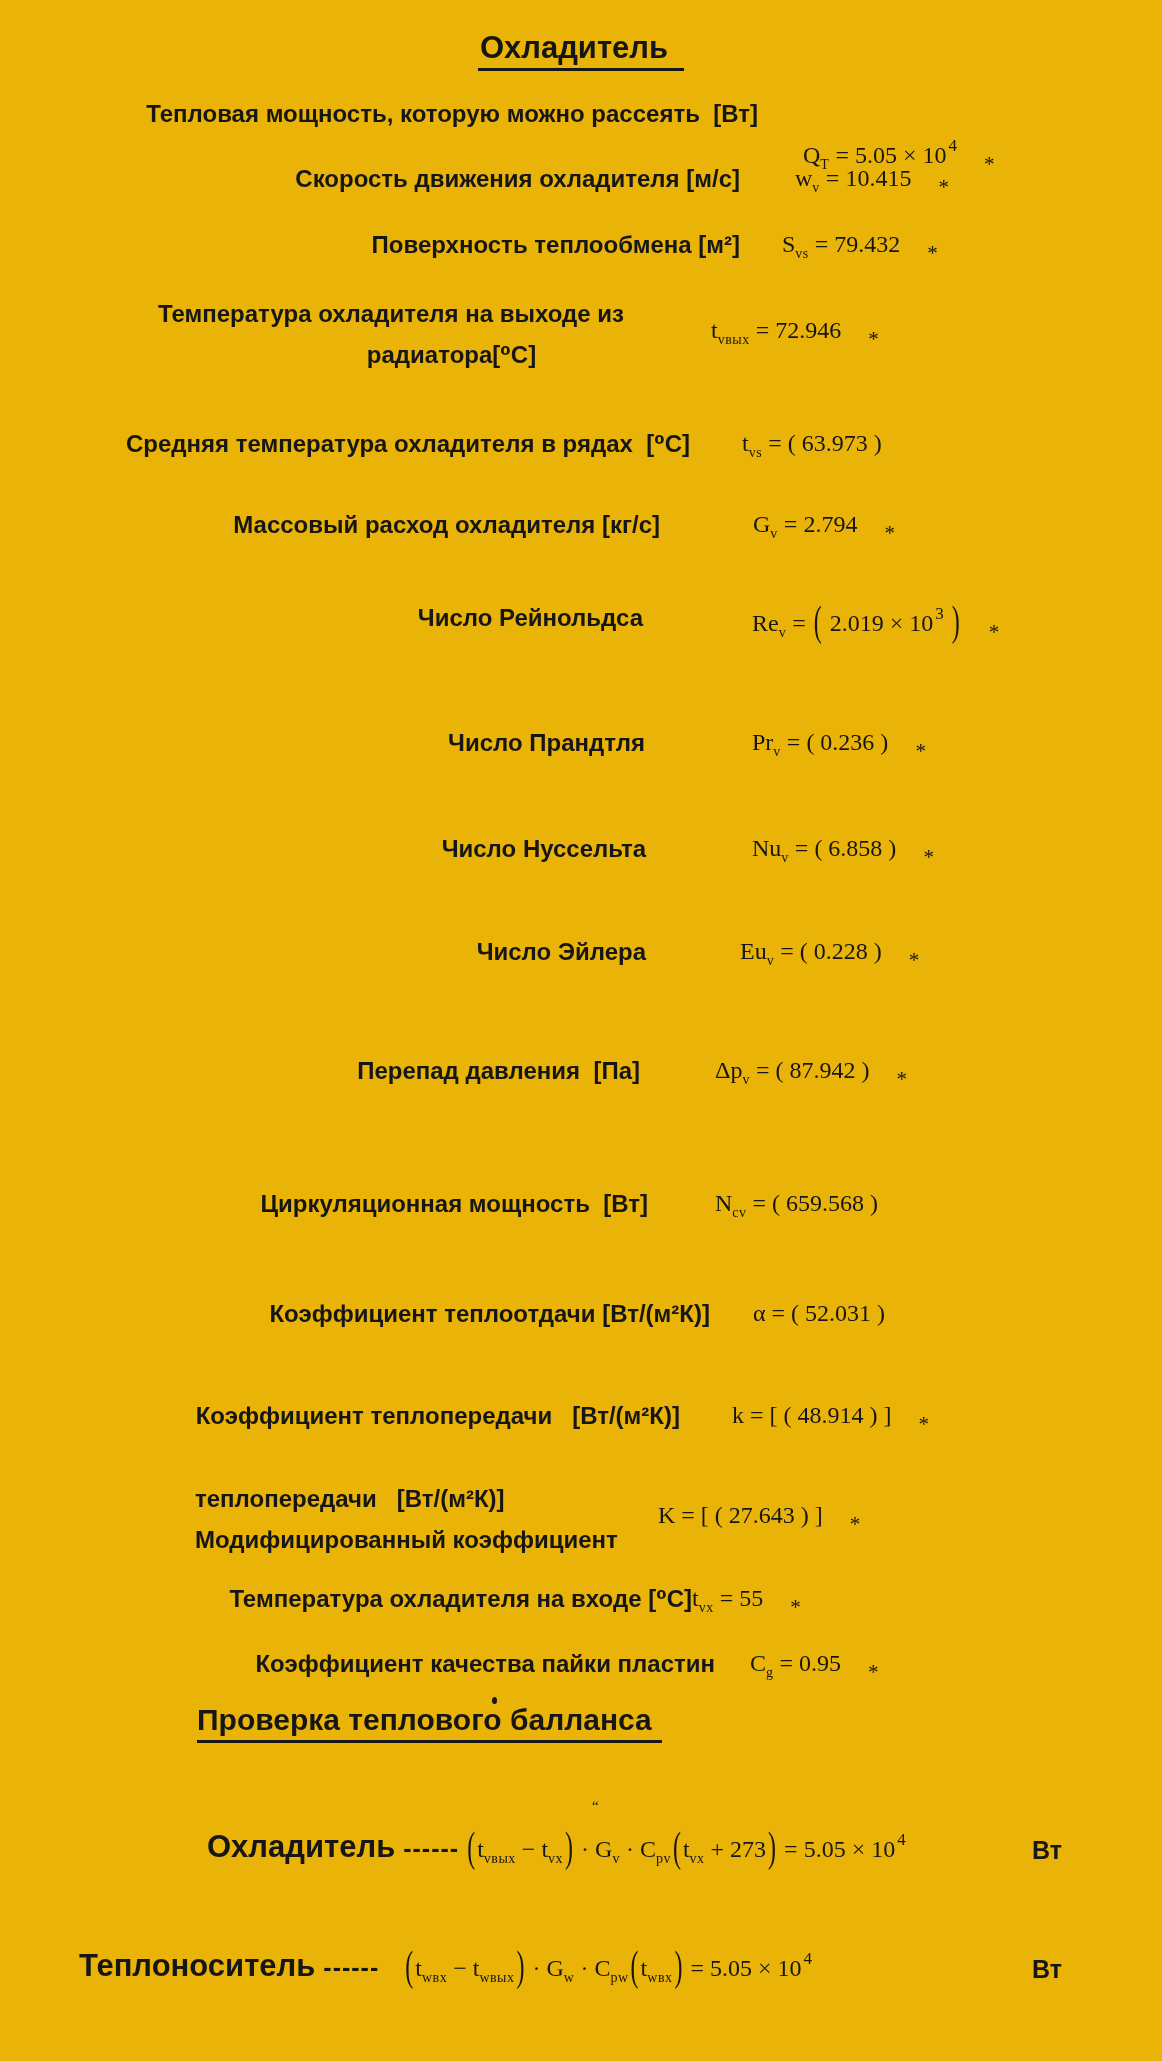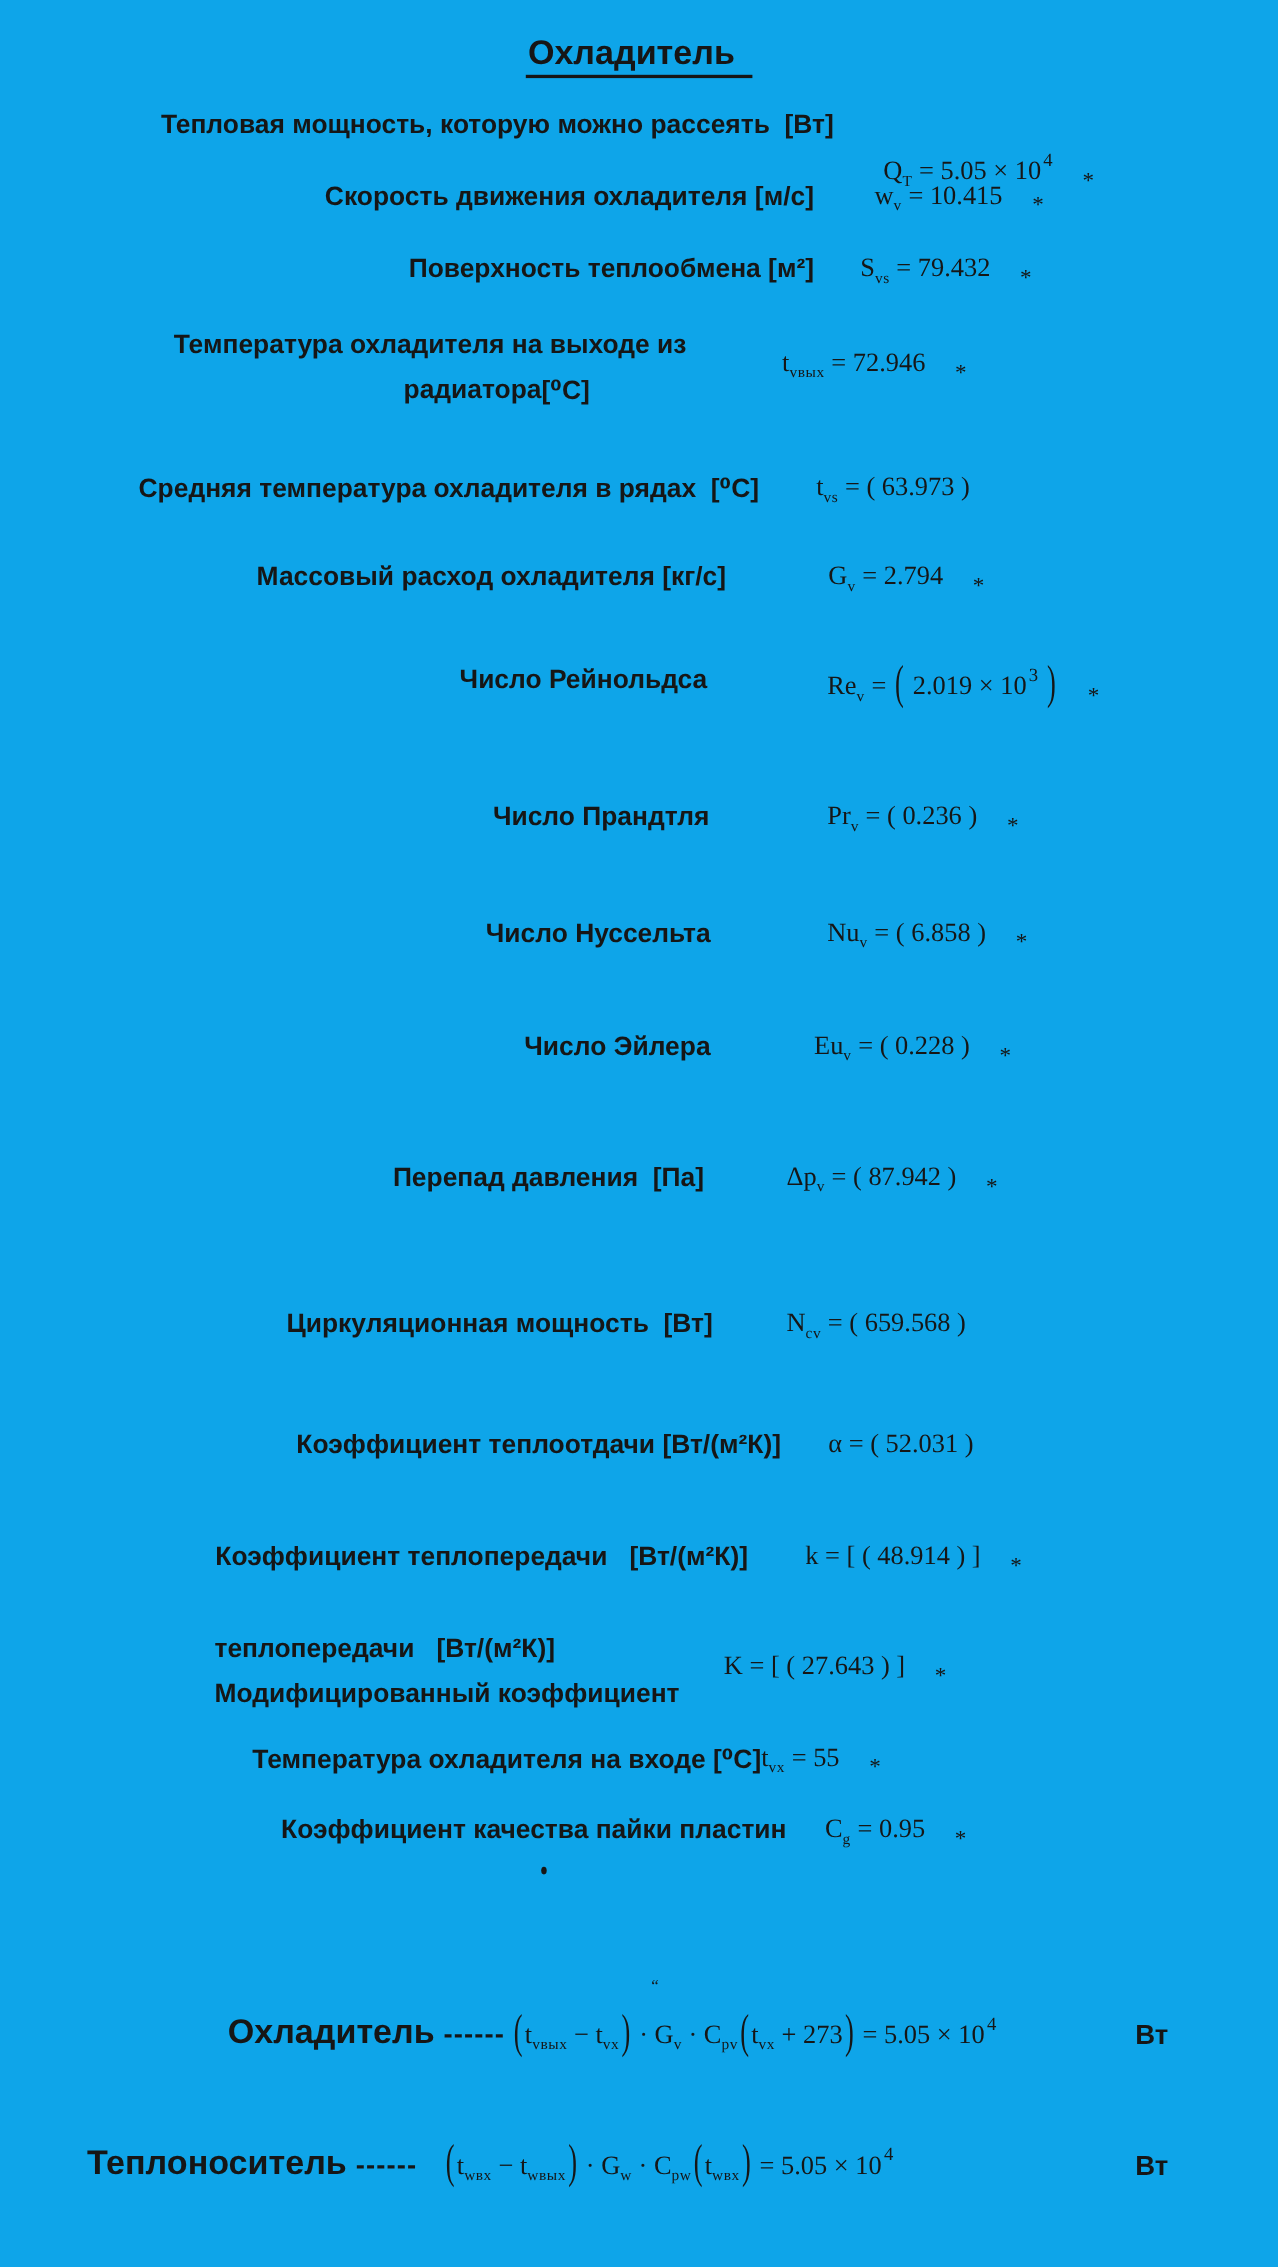--- a/index.html
+++ b/index.html
@@ -1,20 +1,20 @@
 <!DOCTYPE html>
 <html><head>
 <meta charset="utf-8">
 <style>
   html,body{margin:0;padding:0;background:#ffffff;}
   .page{
     position:relative;
     width:1162px;
     height:2061px;
-    background:#0ea5e9;
+    background:#eab308;
     color:#161616;
     overflow:hidden;
     font-family:"Liberation Sans","DejaVu Sans",sans-serif;
   }
   
   .doc-title-wrap{
     position:absolute; top:30px; left:0; width:100%;
     text-align:center;
   }
   .doc-title{
@@ -182,20 +182,23 @@
         <div class="param-formula" style="left: 692px;"><span class="tk-n">t</span><span class="tk-s">vx</span><span class="tk-n"> = 55</span><span class="tk-star">*</span></div>
       </div>
       <div class="param-row" style="top: 1650px;">
         <div class="param-label" style="width: 715px;">
           <div class="label-line">Коэффициент качества пайки пластин</div>
         </div>
         <div class="param-formula" style="left: 750px;"><span class="tk-n">C</span><span class="tk-s">g</span><span class="tk-n"> = 0.95</span><span class="tk-star">*</span></div>
       </div>
     </div>
 
+  <div class="balance-heading">
+    <span class="balance-heading-text">Проверка теплового балланса</span>
+  </div>
 
   <div class="artifact-dot"></div>
   <div class="artifact-mark">“</div>
 
   <div id="balance">
       <div class="balance-row" style="top: 1829px;">
         <div class="balance-inner" style="padding-left: 207px;">
           <span class="balance-name">Охладитель</span>
           <span class="balance-dashes">------</span>
           <span class="balance-formula" style="margin-left: 6px;"><span class="tk-p">(</span><span class="tk-n">t</span><span class="tk-s">vвых</span><span class="tk-n"> − t</span><span class="tk-s">vx</span><span class="tk-p">)</span><span class="tk-n"> · G</span><span class="tk-s">v</span><span class="tk-n"> · C</span><span class="tk-s">pv</span><span class="tk-p">(</span><span class="tk-n">t</span><span class="tk-s">vx</span><span class="tk-n"> + 273</span><span class="tk-p">)</span><span class="tk-n"> = 5.05 × 10</span><span class="tk-u">4</span></span>

